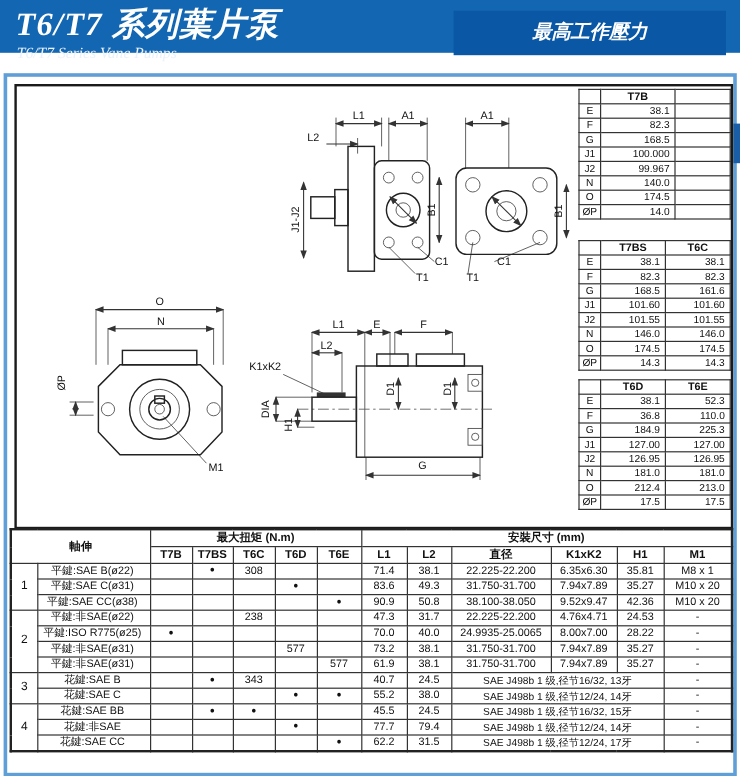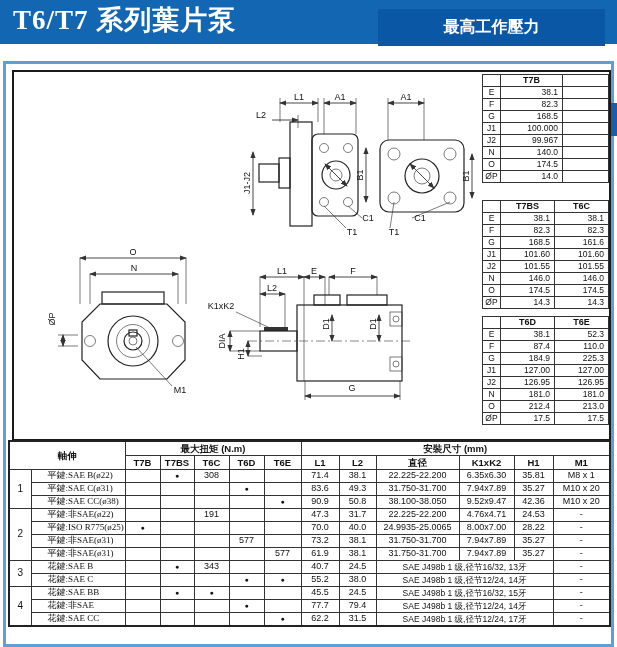--- a/index.html
+++ b/index.html
@@ -1,20 +1,20 @@
 <!DOCTYPE html>
 <html><head>
 <meta charset="utf-8">
 <style>
   html,body{margin:0;padding:0;}
   body{width:617px;height:647px;position:relative;background:#fff;
        font-family:"Liberation Sans","DejaVu Sans",sans-serif;color:#111;overflow:hidden;}
 
   
-  .hdr{position:absolute;left:0;top:0;width:617px;height:44px;background:#1366b1;}
+  .hdr{position:absolute;left:0;top:0;width:617px;height:44px;background:#1366b1;font-style:italic;}
   .hdr-title{position:absolute;left:13px;top:2px;font-family:"Liberation Serif","DejaVu Serif",serif;
              font-size:27px;font-weight:bold;color:#fff;letter-spacing:1px;white-space:nowrap;}
   .hdr-sub{position:absolute;left:14px;top:36px;font-family:"Liberation Serif","DejaVu Serif",serif;
            font-size:13px;color:#eaf2fb;white-space:nowrap;}
   .pressure-box{position:absolute;left:378px;top:9px;width:227px;height:37px;background:#0a57a6;
                 display:flex;align-items:center;justify-content:center;gap:8px;}
   .pressure-label{font-size:16px;font-weight:bold;color:#fff;}
   .pressure-value{font-family:"Liberation Serif","DejaVu Serif",serif;font-size:19px;color:#f2f7fc;}
 
   
@@ -46,30 +46,31 @@
   #dim2 col:nth-child(1),#dim3 col:nth-child(1){width:18px;}
   #dim2 col:nth-child(2),#dim3 col:nth-child(2){width:54px;}
   #dim2 col:nth-child(3),#dim3 col:nth-child(3){width:54px;}
 
   
   .spec-wrap{position:absolute;left:8px;top:440px;}
   #main-table{border-collapse:collapse;table-layout:fixed;width:601px;border:2px solid #222;}
   #main-table th,#main-table td{border:1px solid #333;padding:0 2px;height:12px;line-height:1.05;
       font-size:9px;text-align:center;overflow:hidden;white-space:nowrap;}
   #main-table thead th{height:13px;font-weight:bold;font-size:9.5px;}
-  #main-table td.lbl{text-align:left;padding-left:16px;font-family:Liberation Serif, serif;}
+  #main-table td.lbl{text-align:center;padding-left:0;}
   #main-table td.gno{font-size:10px;}
   #main-table td.dot{font-size:7px;}
   #main-table td.wide{font-size:8.5px;}
 </style>
 </head>
 <body>
 
 <div class="hdr">
   <div class="hdr-title">T6/T7 系列葉片泵</div>
+  <div class="hdr-sub">T6/T7 Series Vane Pumps</div>
   <div class="pressure-box">
     <span class="pressure-label">最高工作壓力</span>
   </div>
 </div>
 
 <div class="frame"></div>
 <div class="side-tab"></div>
 
 <div class="drawing">
   <svg width="466" height="367" viewBox="0 0 466 367">
@@ -332,21 +333,21 @@
             <th>T6D</th>
             <th>T6E</th>
           </tr>
           <tr>
             <td class="lbl">E</td>
             <td class="val">38.1</td>
             <td class="val">52.3</td>
           </tr>
           <tr>
             <td class="lbl">F</td>
-            <td class="val">87.4</td>
+            <td class="val">36.8</td>
             <td class="val">110.0</td>
           </tr>
           <tr>
             <td class="lbl">G</td>
             <td class="val">184.9</td>
             <td class="val">225.3</td>
           </tr>
           <tr>
             <td class="lbl">J1</td>
             <td class="val">127.00</td>
@@ -456,21 +457,21 @@
           <td class="num">38.100-38.050</td>
           <td class="num">9.52x9.47</td>
           <td class="num">42.36</td>
           <td class="num">M10 x 20</td>
         </tr>
         <tr>
           <td rowspan="4" class="gno">2</td>
           <td class="lbl">平鍵:非SAE(ø22)</td>
           <td class="num"></td>
           <td class="num"></td>
-          <td class="num">191</td>
+          <td class="num">238</td>
           <td class="num"></td>
           <td class="num"></td>
           <td class="num">47.3</td>
           <td class="num">31.7</td>
           <td class="num">22.225-22.200</td>
           <td class="num">4.76x4.71</td>
           <td class="num">24.53</td>
           <td class="num">-</td>
         </tr>
         <tr>

